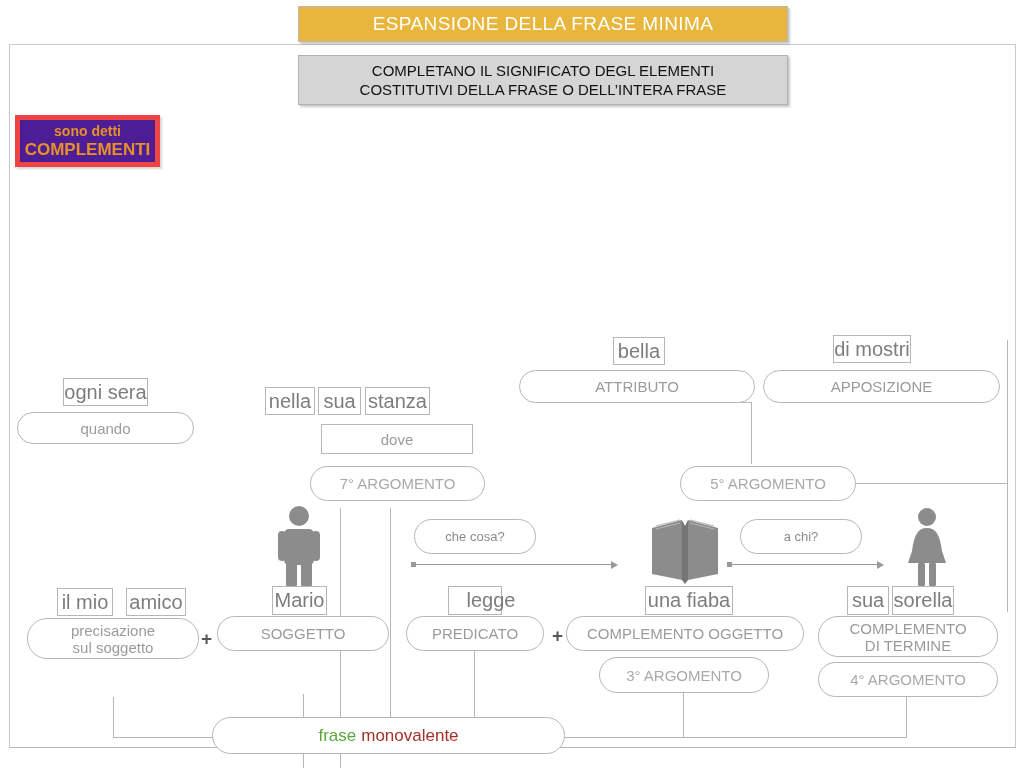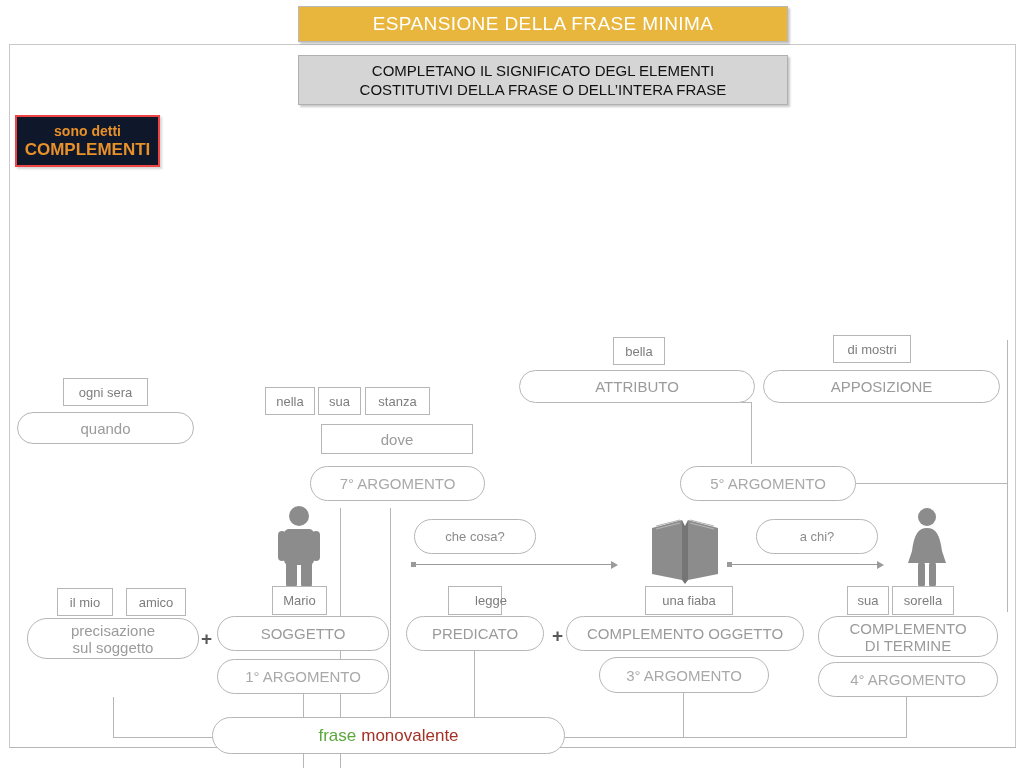--- a/index.html
+++ b/index.html
@@ -40,39 +40,39 @@
   #content-frame{
     position:absolute;left:9px;top:44px;width:1007px;height:704px;
     border:1px solid #c9c9c9;
     background:transparent;
     box-sizing:border-box;
   }
 
   
   #complementi-note{
     position:absolute;left:15px;top:115px;width:145px;height:52px;
-    background:#0f172a;border:2px solid #ef4444;
+    background:#4c1d95;border:5px solid #ef4444;
     box-shadow:2px 2px 2px rgba(0,0,0,.16);
     display:flex;flex-direction:column;align-items:center;justify-content:center;
     box-sizing:border-box;
   }
   #complementi-note .a{color:#e8902a;font-size:14px;font-weight:bold;line-height:18px;}
   #complementi-note .b{color:#e8902a;font-size:17px;font-weight:bold;line-height:20px;}
 
   
   .node{
     position:absolute;box-sizing:border-box;
     display:flex;align-items:center;justify-content:center;
     background:#ffffff;color:#8b8b8b;
     border:1px solid #b6b6b6;
     text-align:center;
   }
   .rect{border-radius:0;}
   .pill{border-radius:20px;}
-  .word{color:#7d7d7d;font-size:13px;}
+  .word{color:#7d7d7d;font-size:20px;}
   .role{color:#9b9b9b;font-size:15px;text-align:right;}
   .role.two{line-height:17px;}
   .arg{color:#a9a9a9;font-size:15px;}
   .q{color:#8b8b8b;font-size:13px;}
 
   
   .ln{position:absolute;background:#b6b6b6;}
   .lh{height:1px;}
   .lv{width:1px;}
 
@@ -218,21 +218,21 @@
     <rect x="24" y="55" width="7" height="25" rx="3" fill="#8c8c8c"></rect>
   </svg>
 
   <div class="node pill" style="left:414px;top:519px;width:122px;height:35px;">
     <span class="q">che cosa?</span>
   </div>
   <div class="arrow-tail" style="left:411px;top:562px;"></div>
   <div class="arrow-line" style="left:414px;top:564px;width:197px;"></div>
   <div class="arrow-head" style="left:611px;top:561px;"></div>
 
-  <div class="node pill" style="left:756px;top:519px;width:122px;height:35px;">
+  <div class="node pill" style="left:740px;top:519px;width:122px;height:35px;">
     <span class="q">a chi?</span>
   </div>
   <div class="arrow-tail" style="left:727px;top:562px;"></div>
   <div class="arrow-line" style="left:730px;top:564px;width:147px;"></div>
   <div class="arrow-head" style="left:877px;top:561px;"></div>
 
   <div class="node rect" style="left:57px;top:588px;width:56px;height:28px;">
     <span class="word">il mio</span>
   </div>
   <div class="node rect" style="left:126px;top:588px;width:60px;height:28px;">
@@ -243,23 +243,20 @@
     <span class="role two">sul soggetto</span>
   </div>
 
   <div class="plus" style="left:201px;top:629px;">+</div>
 
   <div class="node rect" style="left:272px;top:586px;width:55px;height:29px;">
     <span class="word">Mario</span>
   </div>
   <div class="node pill" style="left:217px;top:616px;width:172px;height:35px;">
     <span class="role">SOGGETTO</span>
-  </div>
-  <div class="node pill" style="left:217px;top:659px;width:172px;height:35px;">
-    <span class="arg">1° ARGOMENTO</span>
   </div>
 
   <div class="node rect" style="left:448px;top:586px;width:54px;height:29px;padding-left:32px;">
     <span class="word">legge</span>
   </div>
   <div class="node pill" style="left:406px;top:616px;width:138px;height:35px;">
     <span class="role">PREDICATO</span>
   </div>
 
   <div class="plus" style="left:552px;top:626px;">+</div>

